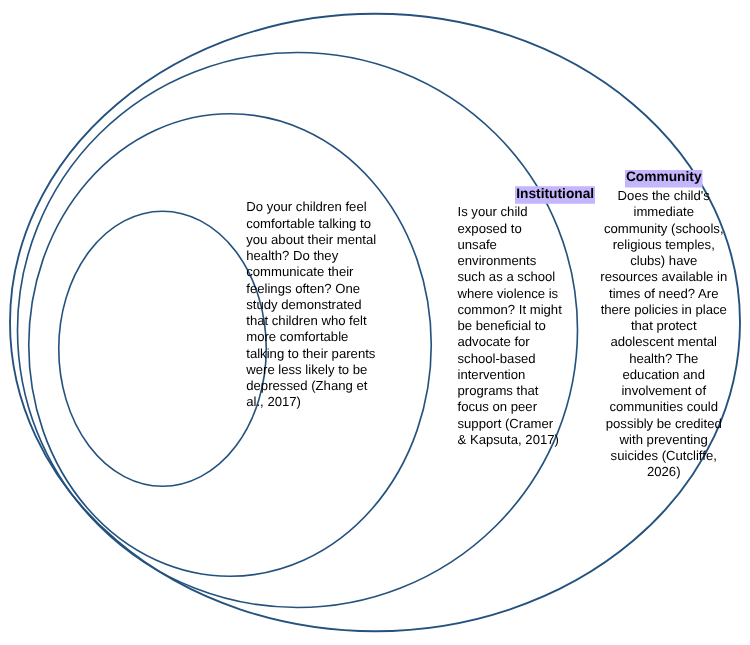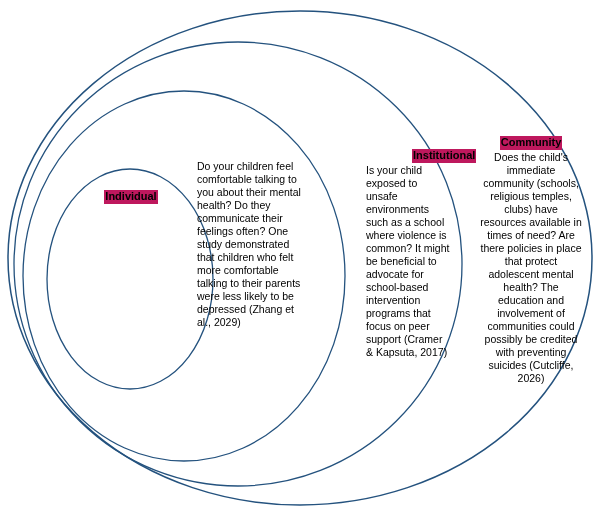--- a/index.html
+++ b/index.html
@@ -23,21 +23,21 @@
   .level-block {
     position: absolute;
     color: #000000;
     font-size: 10.5px;
     line-height: 1.24;
   }
   .level-heading {
     display: inline-block;
     font-weight: bold;
     font-size: 11px;
-    background: #be185d;
+    background: #c4b5fd;
     padding: 0 1px;
     margin-bottom: 1px;
   }
   .level-text {
     white-space: pre-wrap;
   }
   .align-center { text-align: center; }
   .align-left { text-align: left; }
   .heading-row-center { text-align: center; }
   .heading-row-left { text-align: left; padding-left: 46px; }
@@ -48,27 +48,24 @@
 <div class="canvas">
 
   <svg class="rings" width="600" height="516" viewBox="0 0 600 516">
     <ellipse cx="300" cy="258" rx="292" ry="247" fill="none" stroke="#24527e" stroke-width="1.5"></ellipse>
     <ellipse cx="238" cy="264" rx="224" ry="222" fill="none" stroke="#24527e" stroke-width="1.3"></ellipse>
     <ellipse cx="184" cy="276" rx="161" ry="185" fill="none" stroke="#24527e" stroke-width="1.3"></ellipse>
     <ellipse cx="130" cy="279" rx="83" ry="110" fill="none" stroke="#24527e" stroke-width="1.3"></ellipse>
   </svg>
 
   <div class="level-block align-center" style="left:58px; top:190px; width:146px;">
-    <div class="heading-row-center">
-      <span class="level-heading">Individual</span>
-    </div>
   </div>
 
   <div class="level-block align-left" style="left:197px; top:160px; width:110px;">
-    <div class="level-text">Do your children feel comfortable talking to you about their mental health? Do they communicate their feelings often? One study demonstrated that children who felt more comfortable talking to their parents were less likely to be depressed (Zhang et al., 2029)</div>
+    <div class="level-text">Do your children feel comfortable talking to you about their mental health? Do they communicate their feelings often? One study demonstrated that children who felt more comfortable talking to their parents were less likely to be depressed (Zhang et al., 2017)</div>
   </div>
 
   <div class="level-block align-left" style="left:366px; top:149px; width:84px;">
     <div class="heading-row-left">
       <span class="level-heading">Institutional</span>
     </div>
     <div class="level-text">Is your child exposed to unsafe environments such as a school where violence is common? It might be beneficial to advocate for school-based intervention programs that focus on peer support (Cramer &amp; Kapsuta, 2017)</div>
   </div>
 
   <div class="level-block align-center" style="left:480px; top:136px; width:102px;">

